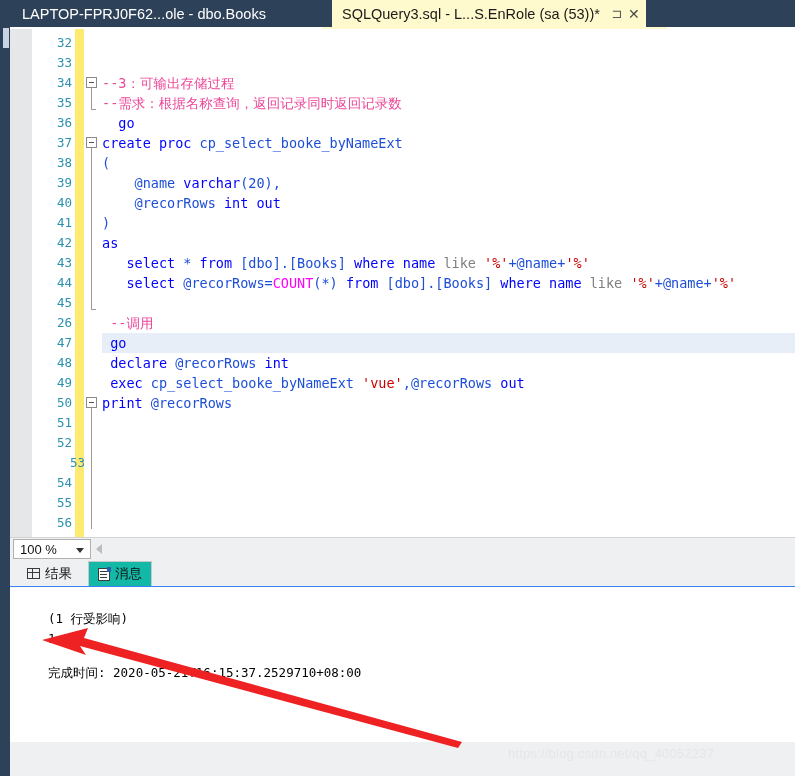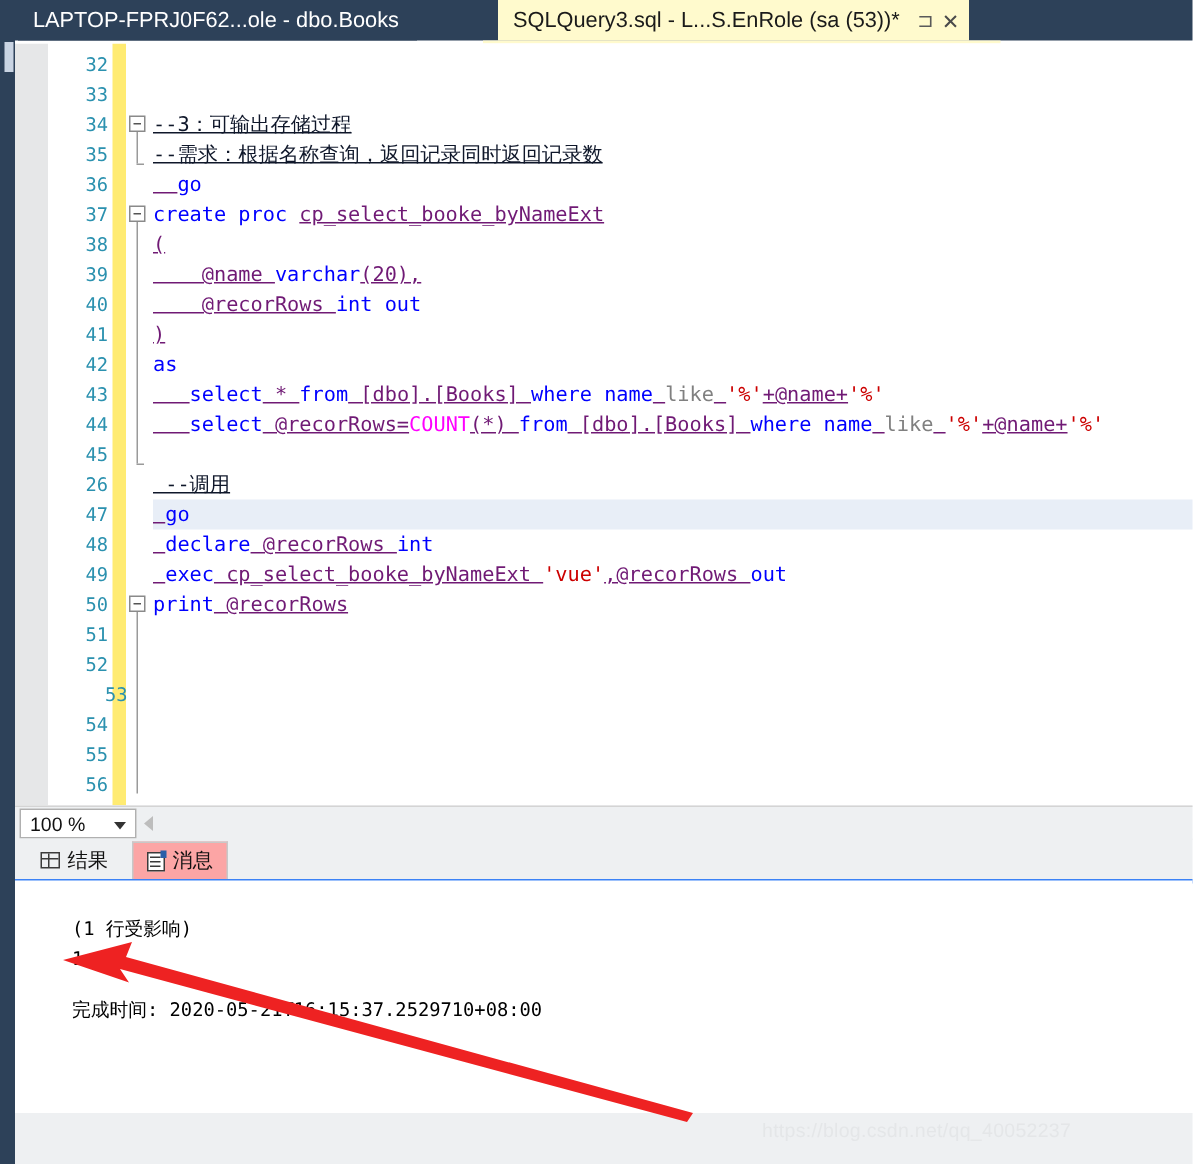--- a/index.html
+++ b/index.html
@@ -143,23 +143,23 @@
     white-space: pre;
   }
   .code.sel-line {
     background: #e8eef7;
   }
 
   
   .kw   { color: #0000ff; }
   .fn   { color: #ff00ff; }
   .str  { color: #cc0000; }
-  .cmt  { color: #0f172a; text-decoration: underline; }
+  .cmt  { color: #ec4899; }
   .gray { color: #808080; }
-  .plain{ color: #701a75; text-decoration: underline; }
+  .plain{ color: #1d4ed8; }
 
   
   .fold {
     position: absolute;
     width: 11px; height: 11px;
     box-sizing: border-box;
     border: 1px solid #8a8a8a;
     background: #ffffff;
     left: 2px;
   }
@@ -238,21 +238,21 @@
     align-items: center;
     gap: 5px;
     padding: 0 9px;
     font-size: 13.5px;
     color: #111111;
     user-select: none;
   }
   .restab.inactive { left: 8px; background: #eef0f2; }
   .restab.active {
     left: 78px;
-    background: #fca5a5;
+    background: #14b8a6;
     border-left: 1px solid #c8c8c8;
     border-right: 1px solid #c8c8c8;
     border-top: 1px solid #c8c8c8;
   }
   .grid-icon {
     width: 13px; height: 11px;
     box-sizing: border-box;
     border: 1px solid #3b3b3b;
     position: relative;
   }

